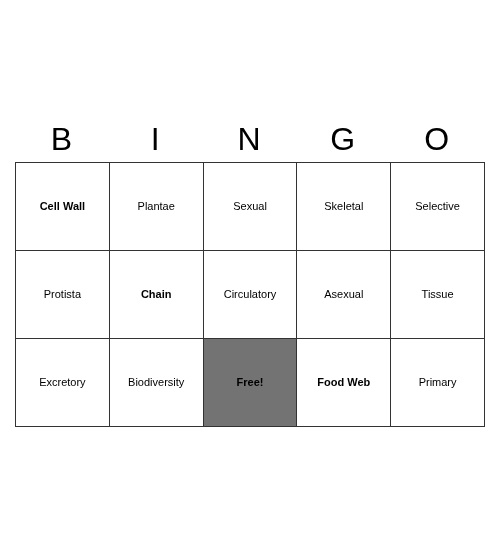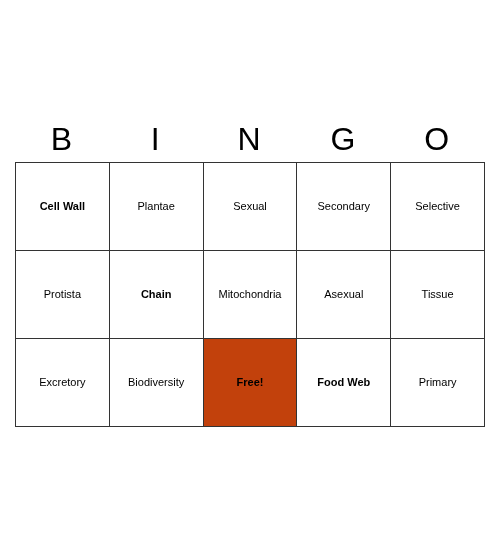--- a/index.html
+++ b/index.html
@@ -58,32 +58,32 @@
         <th>N</th>
         <th>G</th>
         <th>O</th>
       </tr>
     </thead>
     <tbody id="bingo-body">
     <tr>
           <td class="large-text">Cell Wall</td>
           <td class="medium-text">Plantae</td>
           <td class="medium-text">Sexual</td>
-          <td class="medium-text">Secondary</td>
+          <td class="medium-text">Skeletal</td>
           <td class="small-text">Selective</td>
         </tr>
         <tr>
           <td class="small-text">Protista</td>
           <td class="large-text">Chain</td>
-          <td class="small-text">Mitochondria</td>
+          <td class="small-text">Circulatory</td>
           <td class="small-text">Asexual</td>
           <td class="small-text">Tissue</td>
         </tr>
         <tr>
           <td class="small-text">Excretory</td>
           <td class="small-text">Biodiversity</td>
-          <td class="large-text" style="background-color: #c2410c;">Free!</td>
+          <td class="large-text" style="background-color: #737373;">Free!</td>
           <td class="large-text">Food Web</td>
           <td class="small-text">Primary</td>
         </tr>
       </tbody>
   </table>
 </div>
 
 </body></html>

